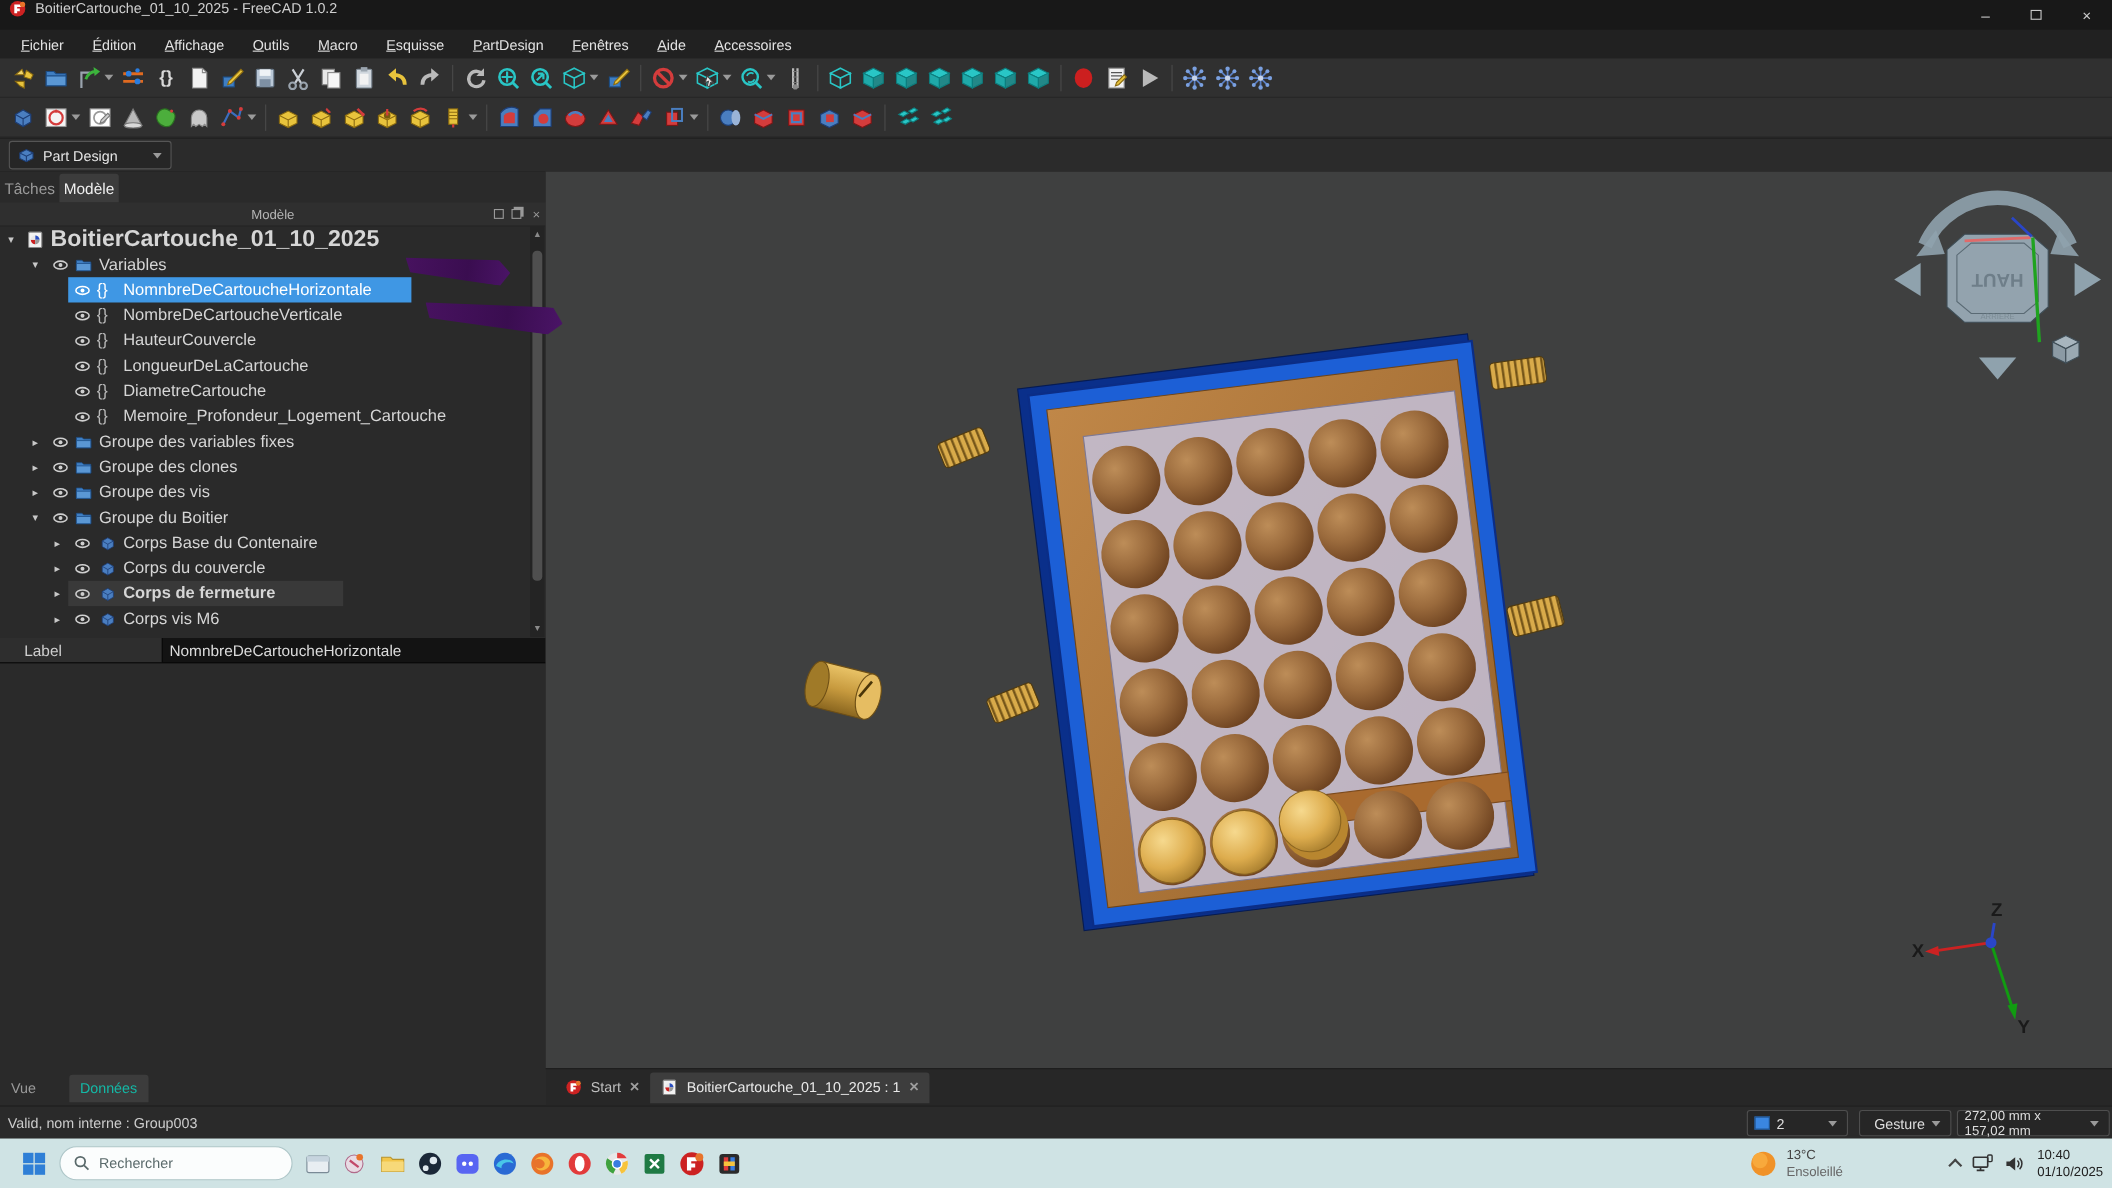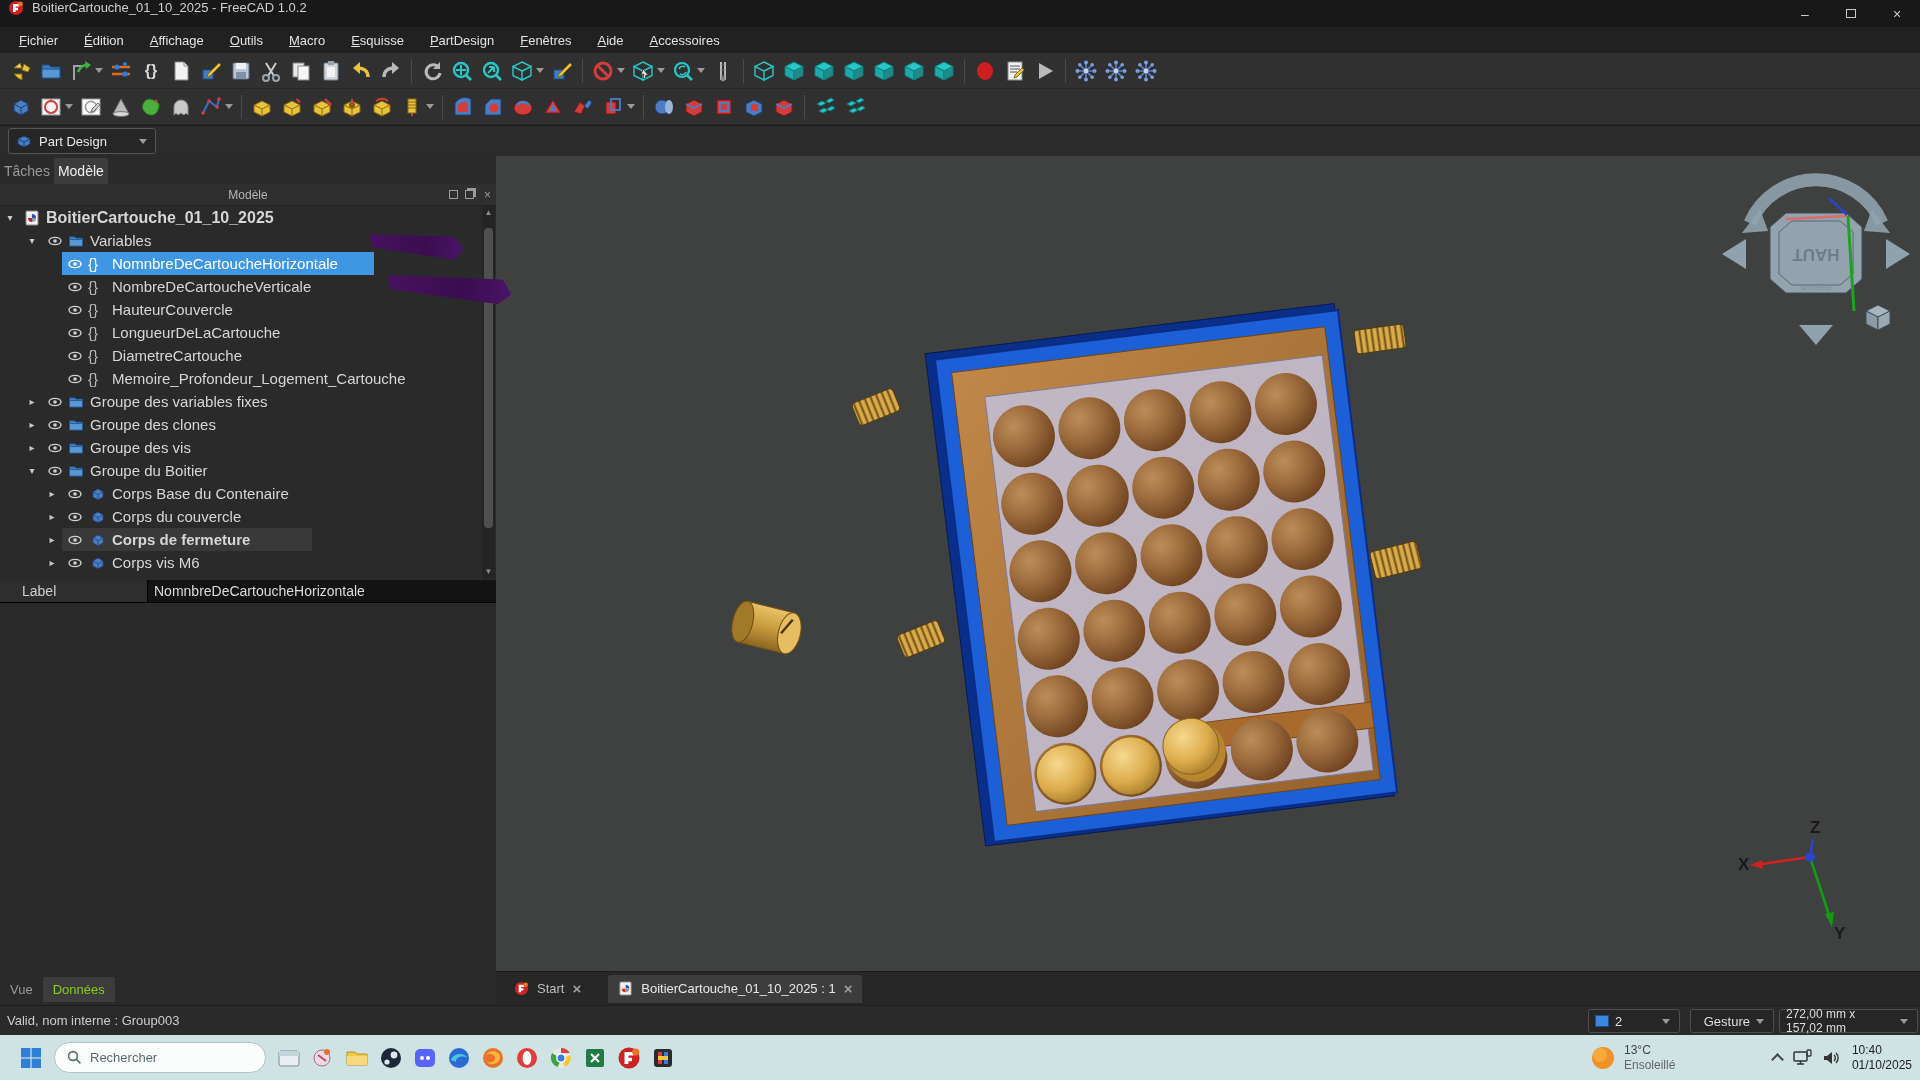--- a/index.html
+++ b/index.html
@@ -75,29 +75,29 @@
   #prop-head { height:21px; background:#141414; color:#f2f2f2; font-weight:bold; padding:2px 6px;
                border:1px solid #3a3a3a; }
   .prow { display:flex; height:23px; border-bottom:1px solid #000; }
   .pname { width:148px; background:#2e2e2e; color:#cfcfcf; padding:3px 6px 0 22px; border-right:1px solid #000; }
   .pval  { flex:1; background:#131313; color:#dcdcdc; padding:3px 6px 0 6px; }
   .prow.selected .pname { background:#3a86e0; color:#fff; }
   .prow.selected .pval  { color:#5c9fd6; }
 
   #bottom-tabs { position:absolute; left:0; top:818px; height:28px; display:flex; align-items:flex-end; }
   .btab { font-size:13px; color:#9a9a9a; padding:5px 10px; }
-  .btab.active { background:#3c3c3c; color:#84cc16; border-radius:3px 3px 0 0; }
+  .btab.active { background:#3c3c3c; color:#14b8a6; border-radius:3px 3px 0 0;margin-left:20px; }
 
   
   #viewport { position:absolute; left:496px; top:156px; width:1424px; height:849px; background:#3f4040; }
   #scene { position:absolute; left:0; top:0; }
 
   
   #doctabbar { position:absolute; left:0; top:815px; width:1424px; height:34px; background:#272727;
-               border-top:1px solid #1d1d1d; display:flex; align-items:center; padding-left:8px;gap:17px; }
+               border-top:1px solid #1d1d1d; display:flex; align-items:center; padding-left:8px; }
   .dtab { display:flex; align-items:center; gap:8px; height:28px; padding:0 10px; color:#bdbdbd;
           font-size:13px; border-radius:3px 3px 0 0; }
   .dtab.active { background:#3d3d3d; color:#e8e8e8; }
   .dtab .x { color:#9f9f9f; font-size:15px; font-weight:bold; }
 
   
   #statusbar { position:absolute; left:0; top:1005px; width:1920px; height:30px; background:#2a2a2a;
                border-top:1px solid #1e1e1e; color:#cccccc; font-size:13px; }
   #status-msg { position:absolute; left:7px; top:7px; }
   .scombo { position:absolute; top:3px; height:24px; background:#262626; border:1px solid #4e4e4e;
@@ -756,21 +756,21 @@
     <span class="hdr-ic" style="right:5px">×</span>
   </div>
 
   <div id="tree">
 
     <div class="trow">
       <span class="exp" style="left:4px">▾</span>
       <svg class="nico" style="left:24px">
           <use href="#s-fcdoc"></use>
         </svg>
-      <span class="lbl bold" style="left:46px;font-size:16px">BoitierCartouche_01_10_2025</span>
+      <span class="lbl bold" style="left:46px;font-size:21px">BoitierCartouche_01_10_2025</span>
     </div>
     <div class="trow">
       <span class="exp" style="left:26px">▾</span>
       <svg class="eye" style="left:48px;color:#cfcfcf">
           <use href="#s-eye"></use>
         </svg>
       <svg class="nico" style="left:68px">
           <use href="#s-folder"></use>
         </svg>
       <span class="lbl" style="left:90px">Variables</span>

